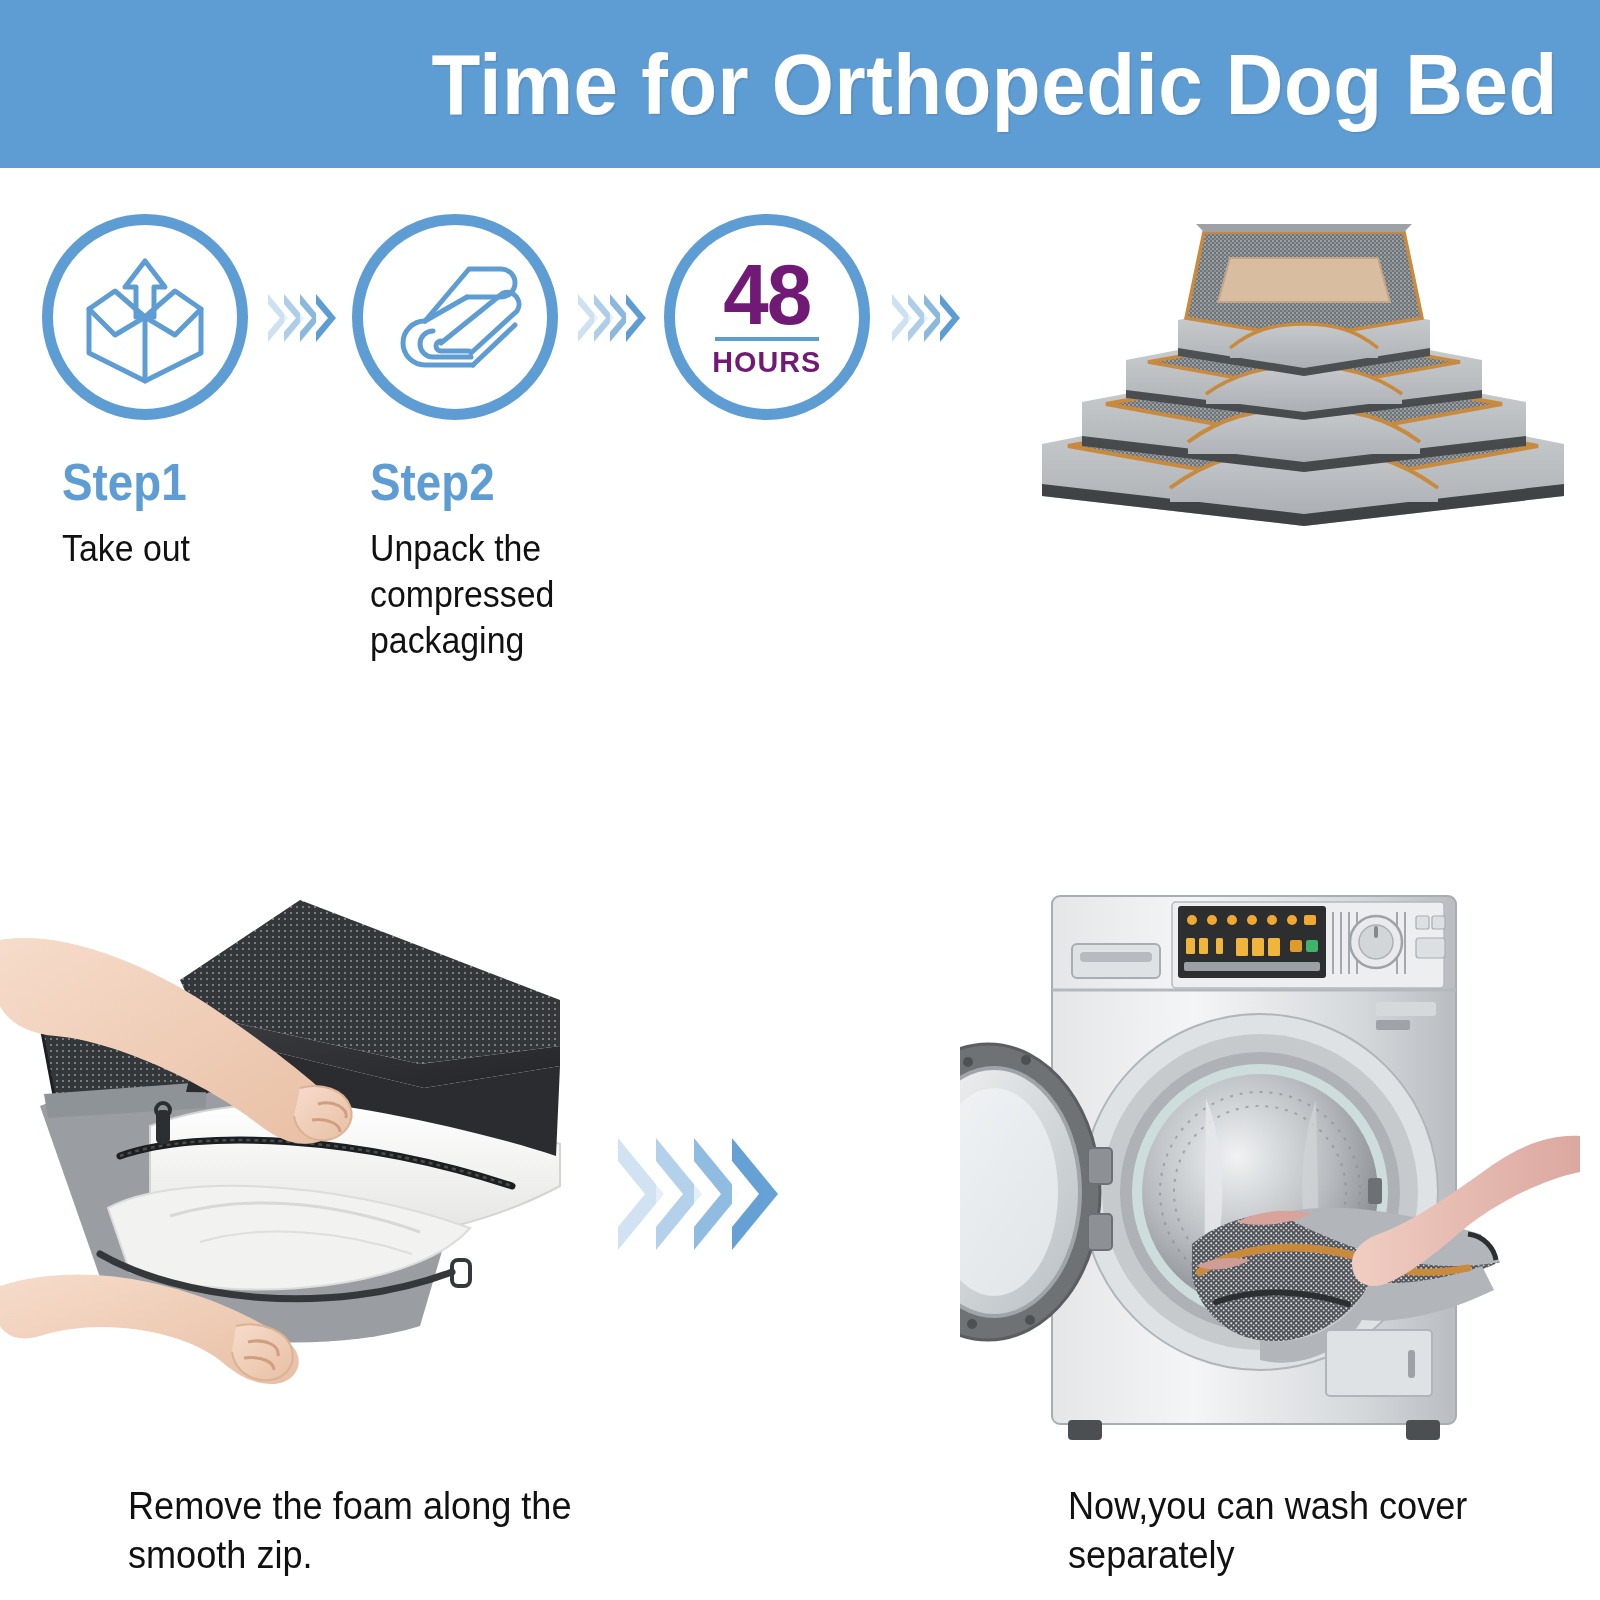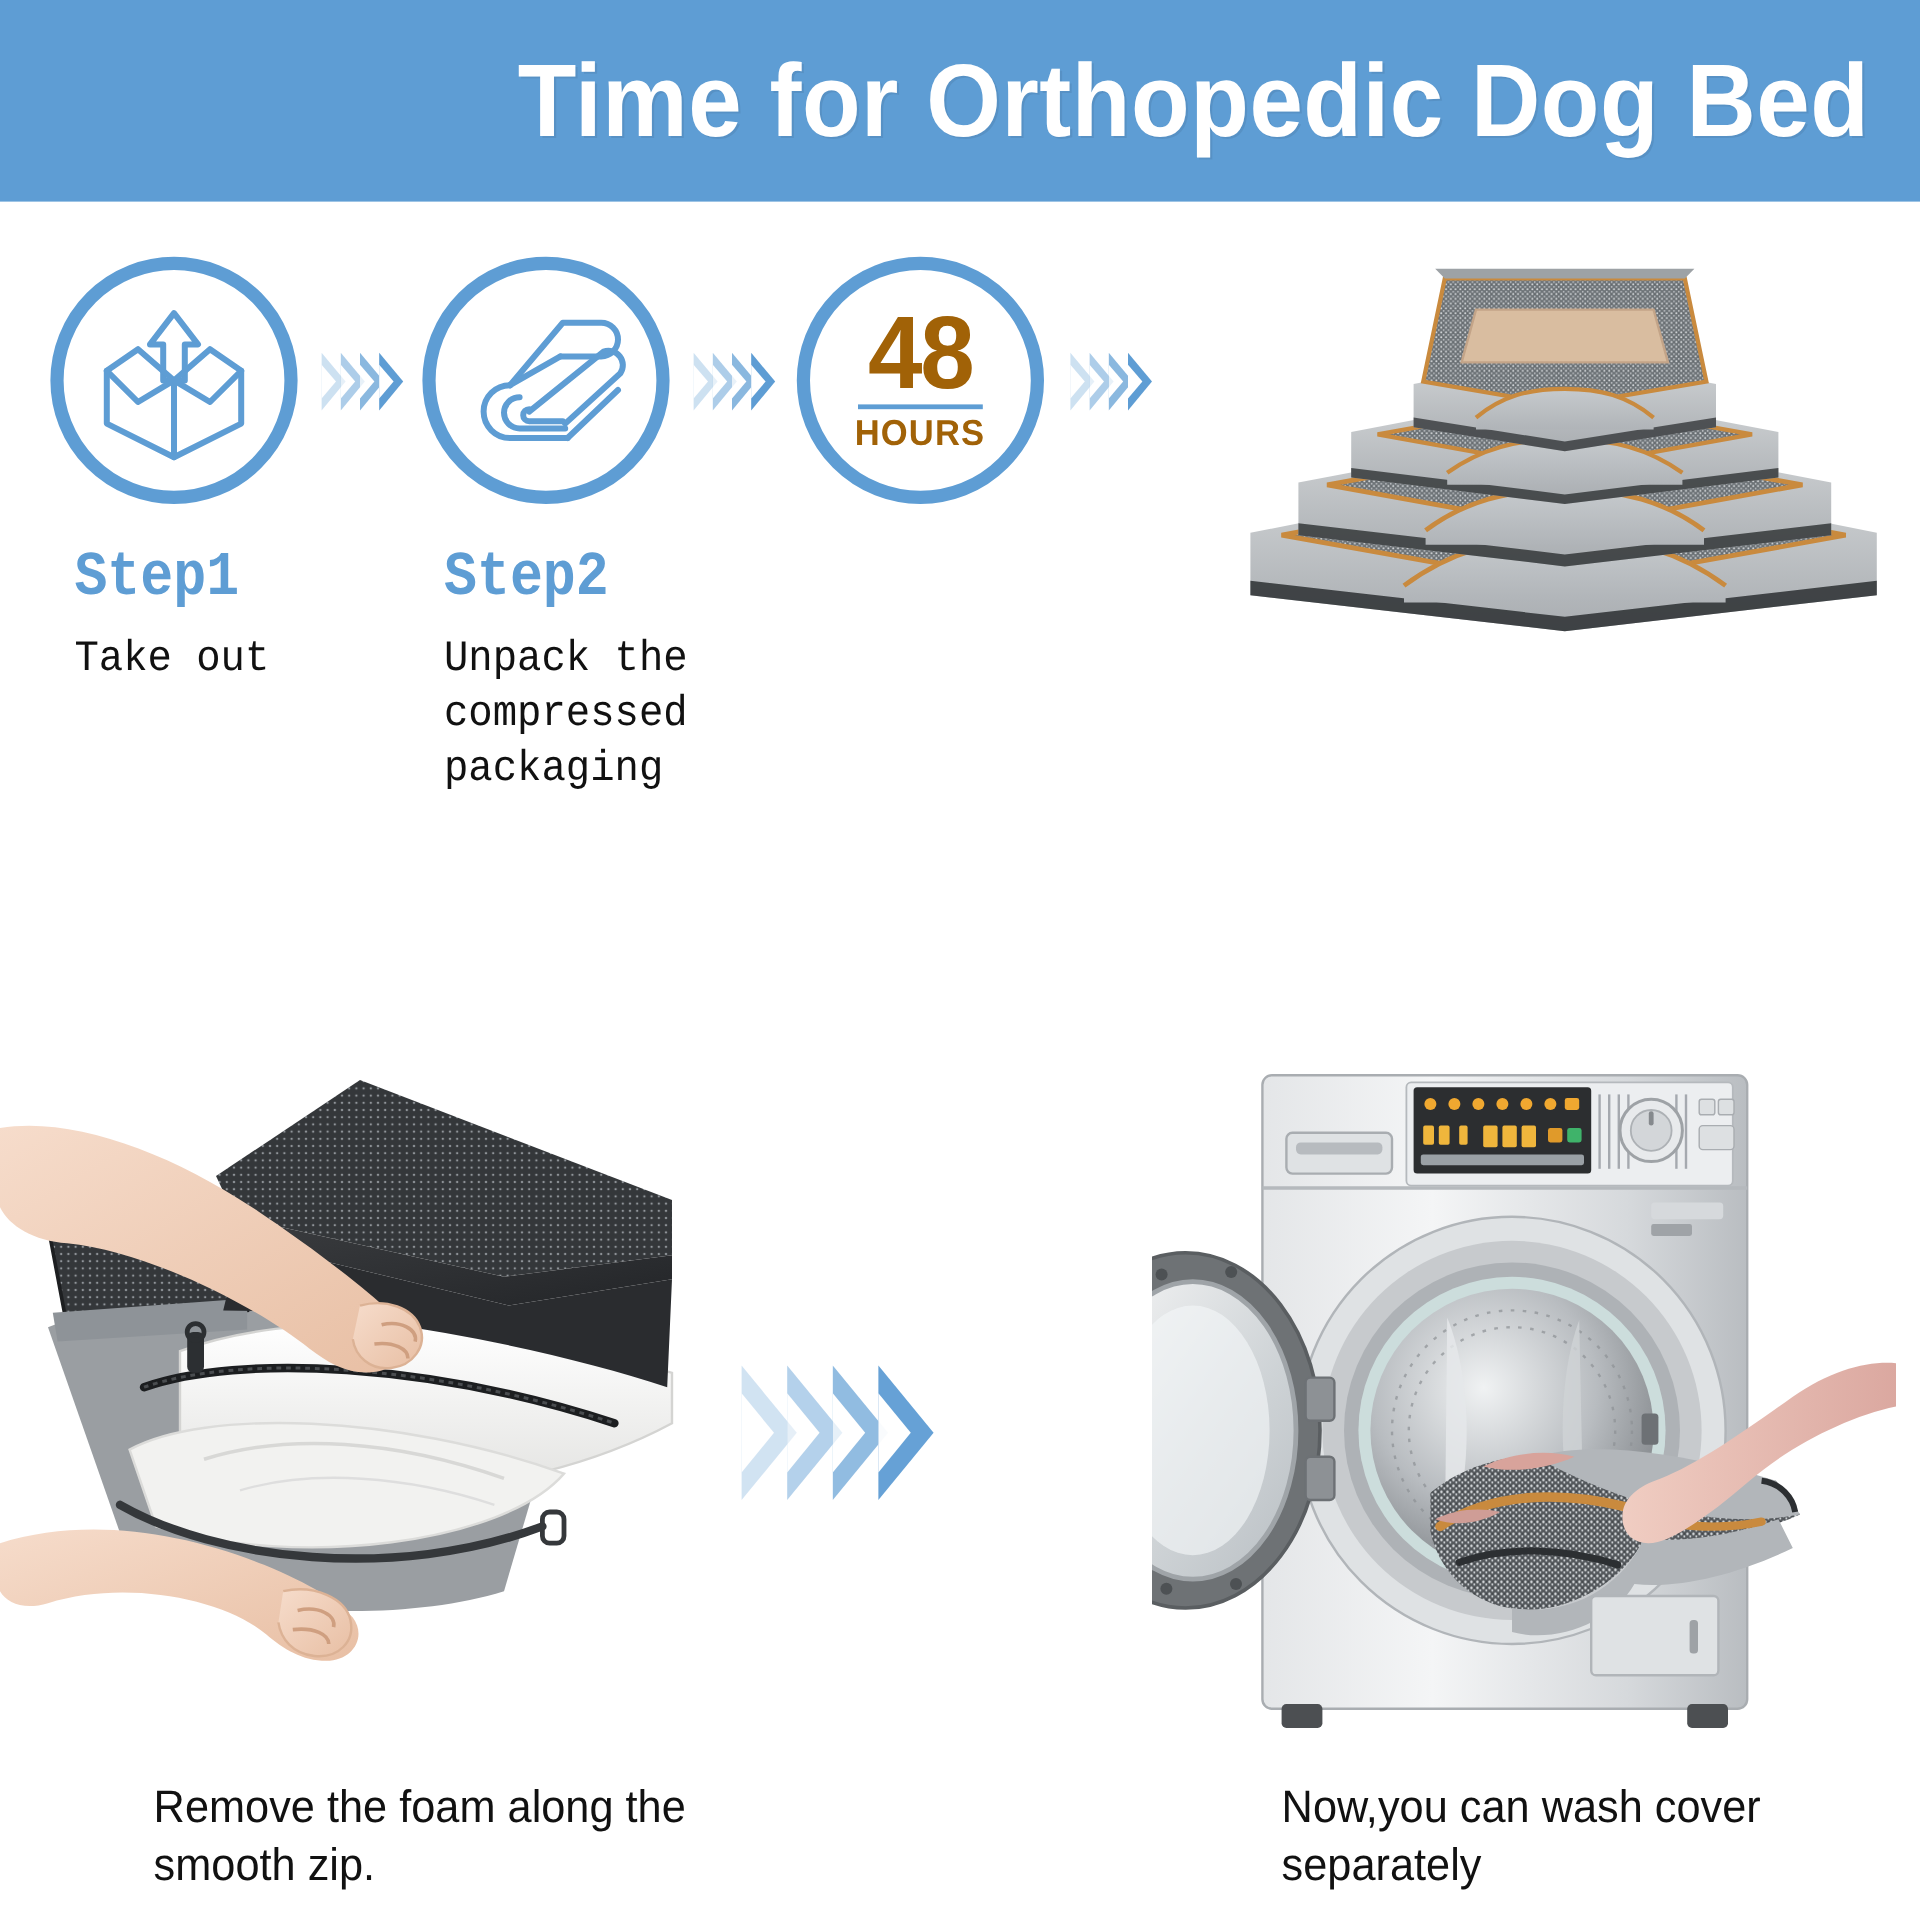--- a/index.html
+++ b/index.html
@@ -43,21 +43,21 @@
   }
   #circle-1 { left: 42px;  top: 18px; }
   #circle-2 { left: 352px; top: 18px; }
   #circle-3 { left: 664px; top: 18px; }
 
   .circle svg { position: absolute; left: 0; top: 0; width: 100%; height: 100%; }
 
   .hours-badge {
     position:absolute; left:0; top:0; width:100%; height:100%;
     display:flex; flex-direction:column; align-items:center; justify-content:center;
-    color:#a16207;
+    color:#701a75;
   }
   .hours-num {
     font-size: 86px; font-weight: bold; line-height: 0.92;
     letter-spacing: -2px; transform: scaleX(0.95);
   }
   .hours-rule { width: 104px; height: 4px; background:#5E9DD4; margin: 3px 0 4px; }
   .hours-label {
     font-size: 30px; font-weight: bold; letter-spacing: 1px;
     transform: scaleX(0.96);
   }
@@ -101,21 +101,21 @@
     border-top: 33px solid transparent;
     border-bottom: 33px solid transparent;
     border-left: 27px solid #fff;
   }
   #chev-big .b1 { opacity:0.28; }
   #chev-big .b2 { opacity:0.46; }
   #chev-big .b3 { opacity:0.68; }
   #chev-big .b4 { opacity:0.95; }
 
   
-  .step-block { position: absolute; font-family: Liberation Mono, monospace; }
+  .step-block { position: absolute; }
   .step-title {
     color:#5E9DD4; font-weight:bold; font-size:52px; line-height:1;
     transform: scaleX(0.88); transform-origin: left center;
     margin-bottom: 18px; white-space: nowrap;
   }
   .step-desc {
     color:#111; font-size:36px; line-height:1.28;
     transform: scaleX(0.94); transform-origin: left top;
   }
   #step-1 { left: 62px;  top: 288px; width: 280px; }

